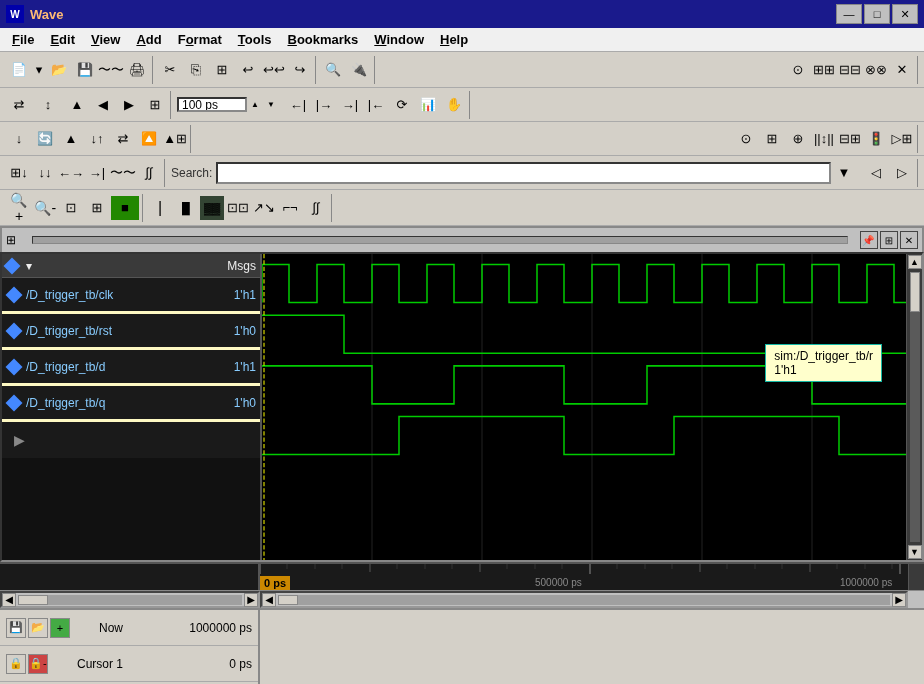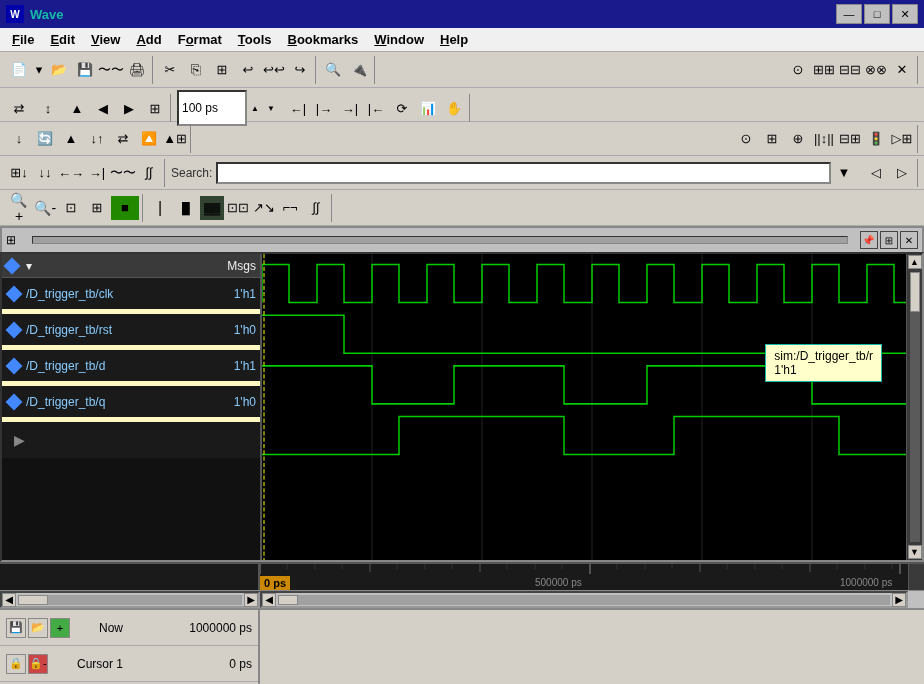--- a/index.html
+++ b/index.html
@@ -100,21 +100,21 @@
       height: 24px;
       align-items: center;
     }
     .sig-hdr-name { flex: 1; display: flex; align-items: center; gap: 4px; }
     .sig-hdr-msgs { width: 60px; text-align: right; }
 
     .signal-row {
       display: flex;
       align-items: center;
       height: 36px;
-      border-bottom: 5px solid #fef9c3;
+      border-bottom: 3px solid #fef9c3;
       padding: 0 4px;
       cursor: pointer;
     }
     .sig-diamond {
       width: 12px; height: 12px;
       background: #4488ff;
       transform: rotate(45deg);
       margin-right: 6px; margin-left: 2px;
       flex-shrink: 0;
     }
@@ -221,21 +221,21 @@
     .toolbar-section {
       display: flex; align-items: center; padding: 1px 2px;
       border-right: 1px solid #888; margin-right: 2px;
     }
   </style>
 </head>
 <body>
 
 <div id="titlebar">
   <span style="font-size:14px; margin-right:6px; background:#0000aa; color:white; width:18px; height:18px; display:inline-flex; align-items:center; justify-content:center; font-weight:bold; font-size:10px;">W</span>
-  <span style="color:#14b8a6; font-size:13px; font-weight:bold; flex:1;">Wave</span>
+  <span style="color:#fdba74; font-size:13px; font-weight:bold; flex:1;">Wave</span>
   <div style="display:flex; gap:2px;">
     <button style="width:26px; height:20px; background:#c0c0c0; border:1px solid #888; cursor:pointer; font-size:11px;">—</button>
     <button style="width:26px; height:20px; background:#c0c0c0; border:1px solid #888; cursor:pointer; font-size:11px;">□</button>
     <button style="width:26px; height:20px; background:#c0c0c0; border:1px solid #888; cursor:pointer; font-size:11px;">✕</button>
   </div>
 </div>
 
 <div id="menubar">
   <span class="menu-item"><u>F</u>ile</span>
   <span class="menu-item"><u>E</u>dit</span>
@@ -282,21 +282,21 @@
 <div class="toolbar-row" style="height:34px;">
   <div class="toolbar-section">
     <button class="tb-btn">⇄</button>
     <button class="tb-btn" style="width:30px;">↕</button>
     <button class="tb-btn">▲</button>
     <button class="tb-btn">◀</button>
     <button class="tb-btn">▶</button>
     <button class="tb-btn">⊞</button>
   </div>
   <div class="time-input">
-    <input type="text" value="100 ps" style="width: 70px; height: 36px; border: 2px inset rgb(136, 136, 136); padding: 1px 3px; font-size: 12px;">
+    <input type="text" value="100 ps" style="width: 70px; height: 15px; border: 2px inset rgb(136, 136, 136); padding: 1px 3px; font-size: 12px;">
     <button class="tb-btn" style="width:14px; height:11px; font-size:8px;">▲</button>
     <button class="tb-btn" style="width:14px; height:11px; font-size:8px;">▼</button>
   </div>
   <div class="toolbar-section">
     <button class="tb-btn">←|</button>
     <button class="tb-btn">|→</button>
     <button class="tb-btn">→|</button>
     <button class="tb-btn">|←</button>
     <button class="tb-btn">⟳</button>
     <button class="tb-btn">📊</button>

